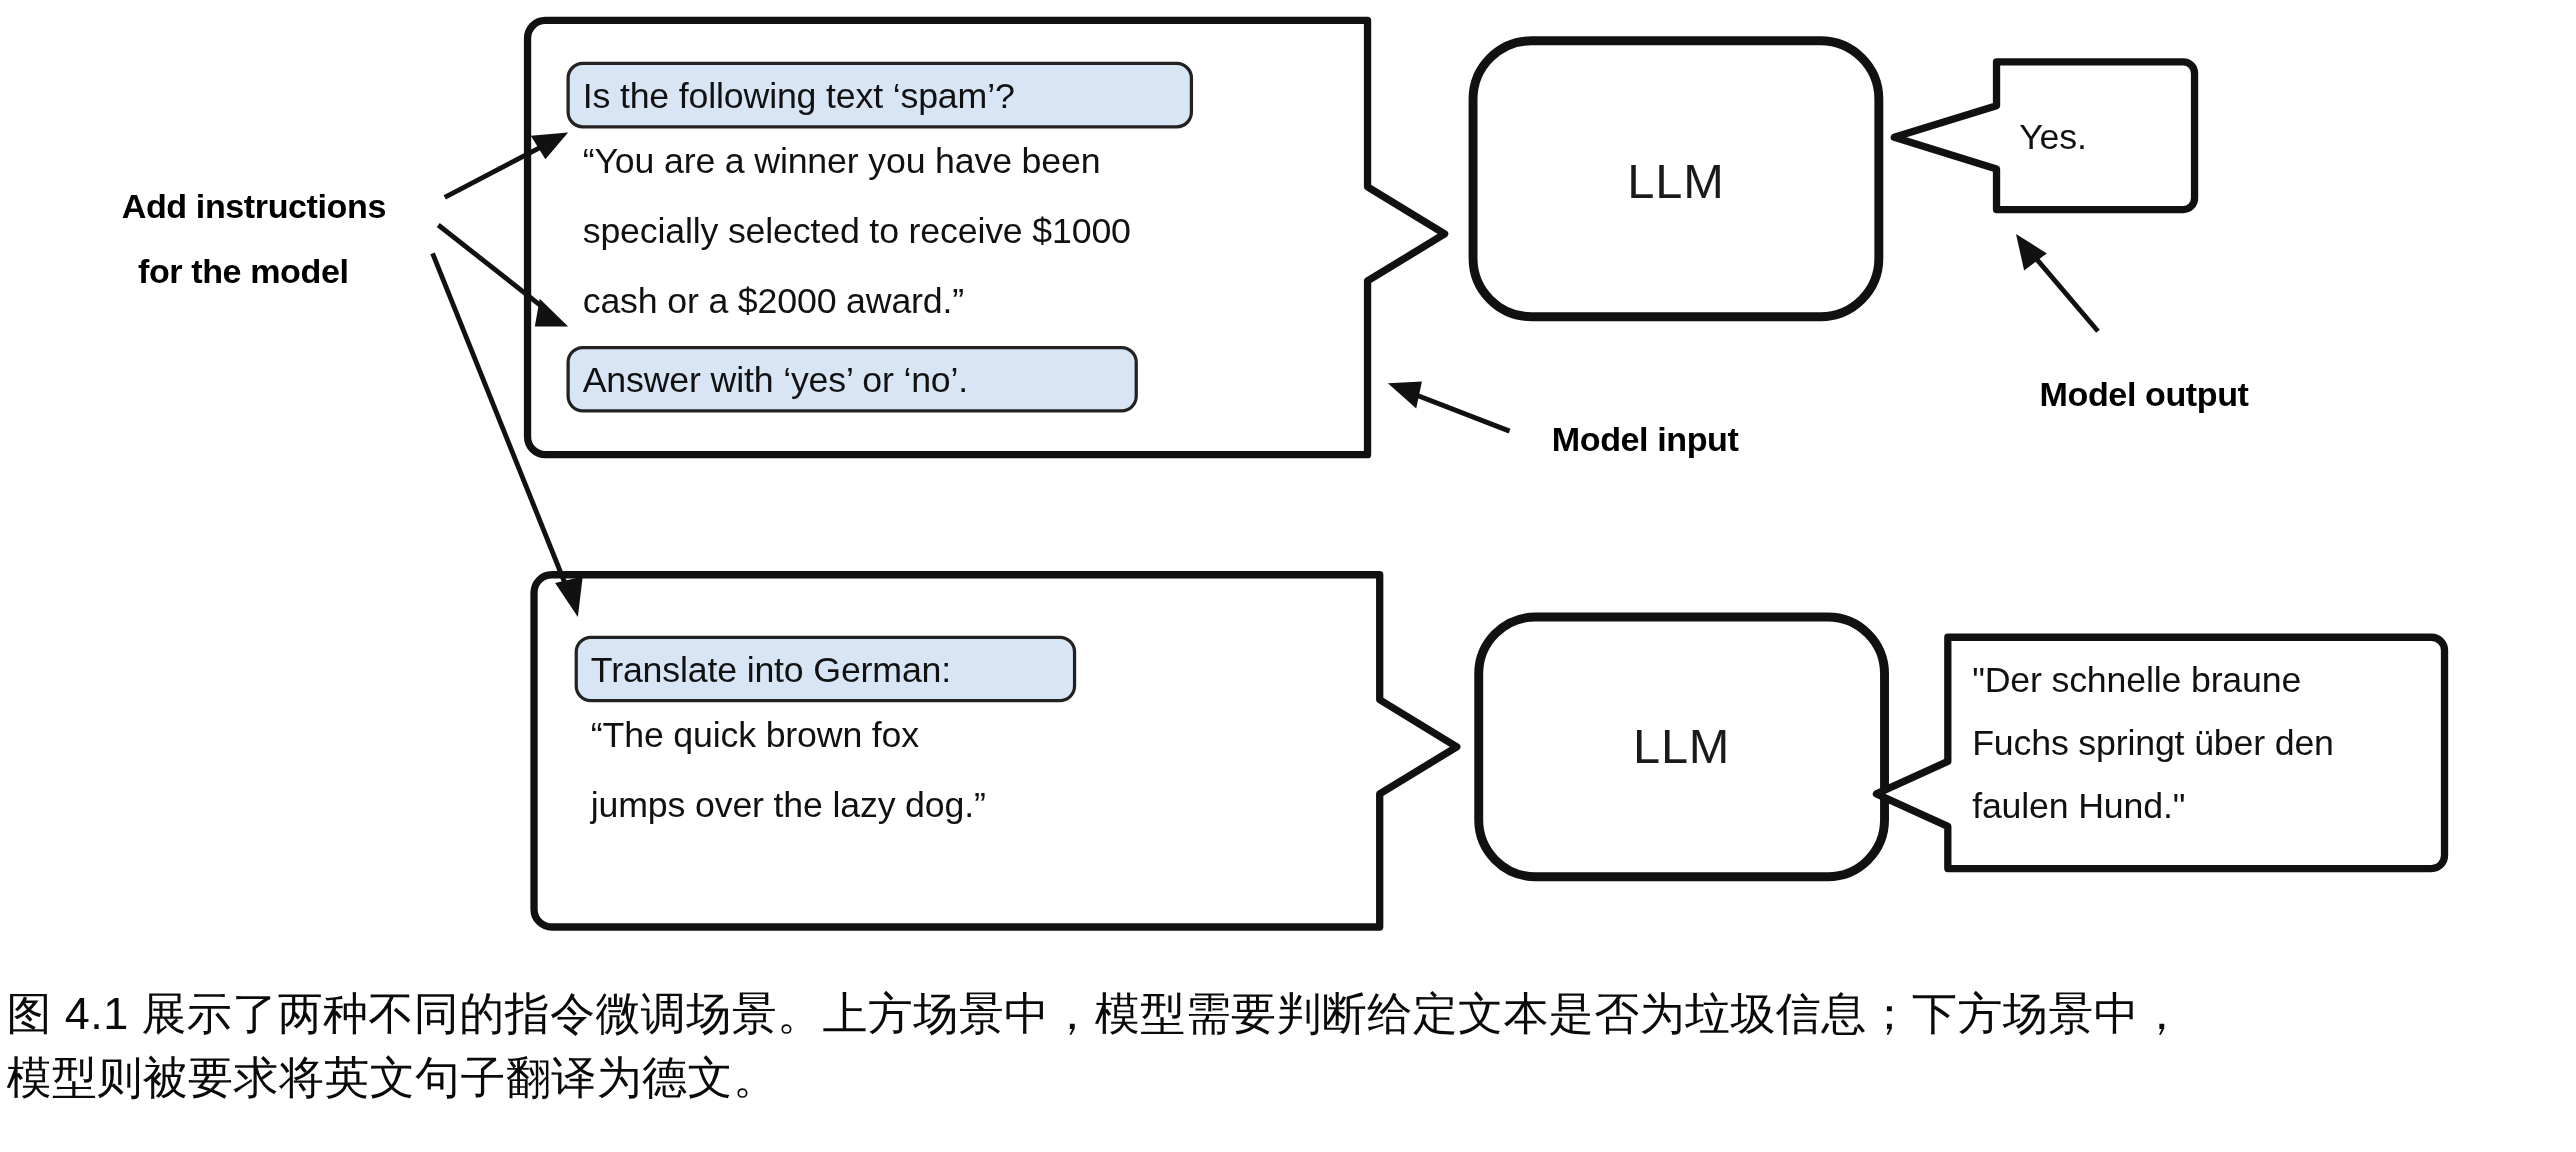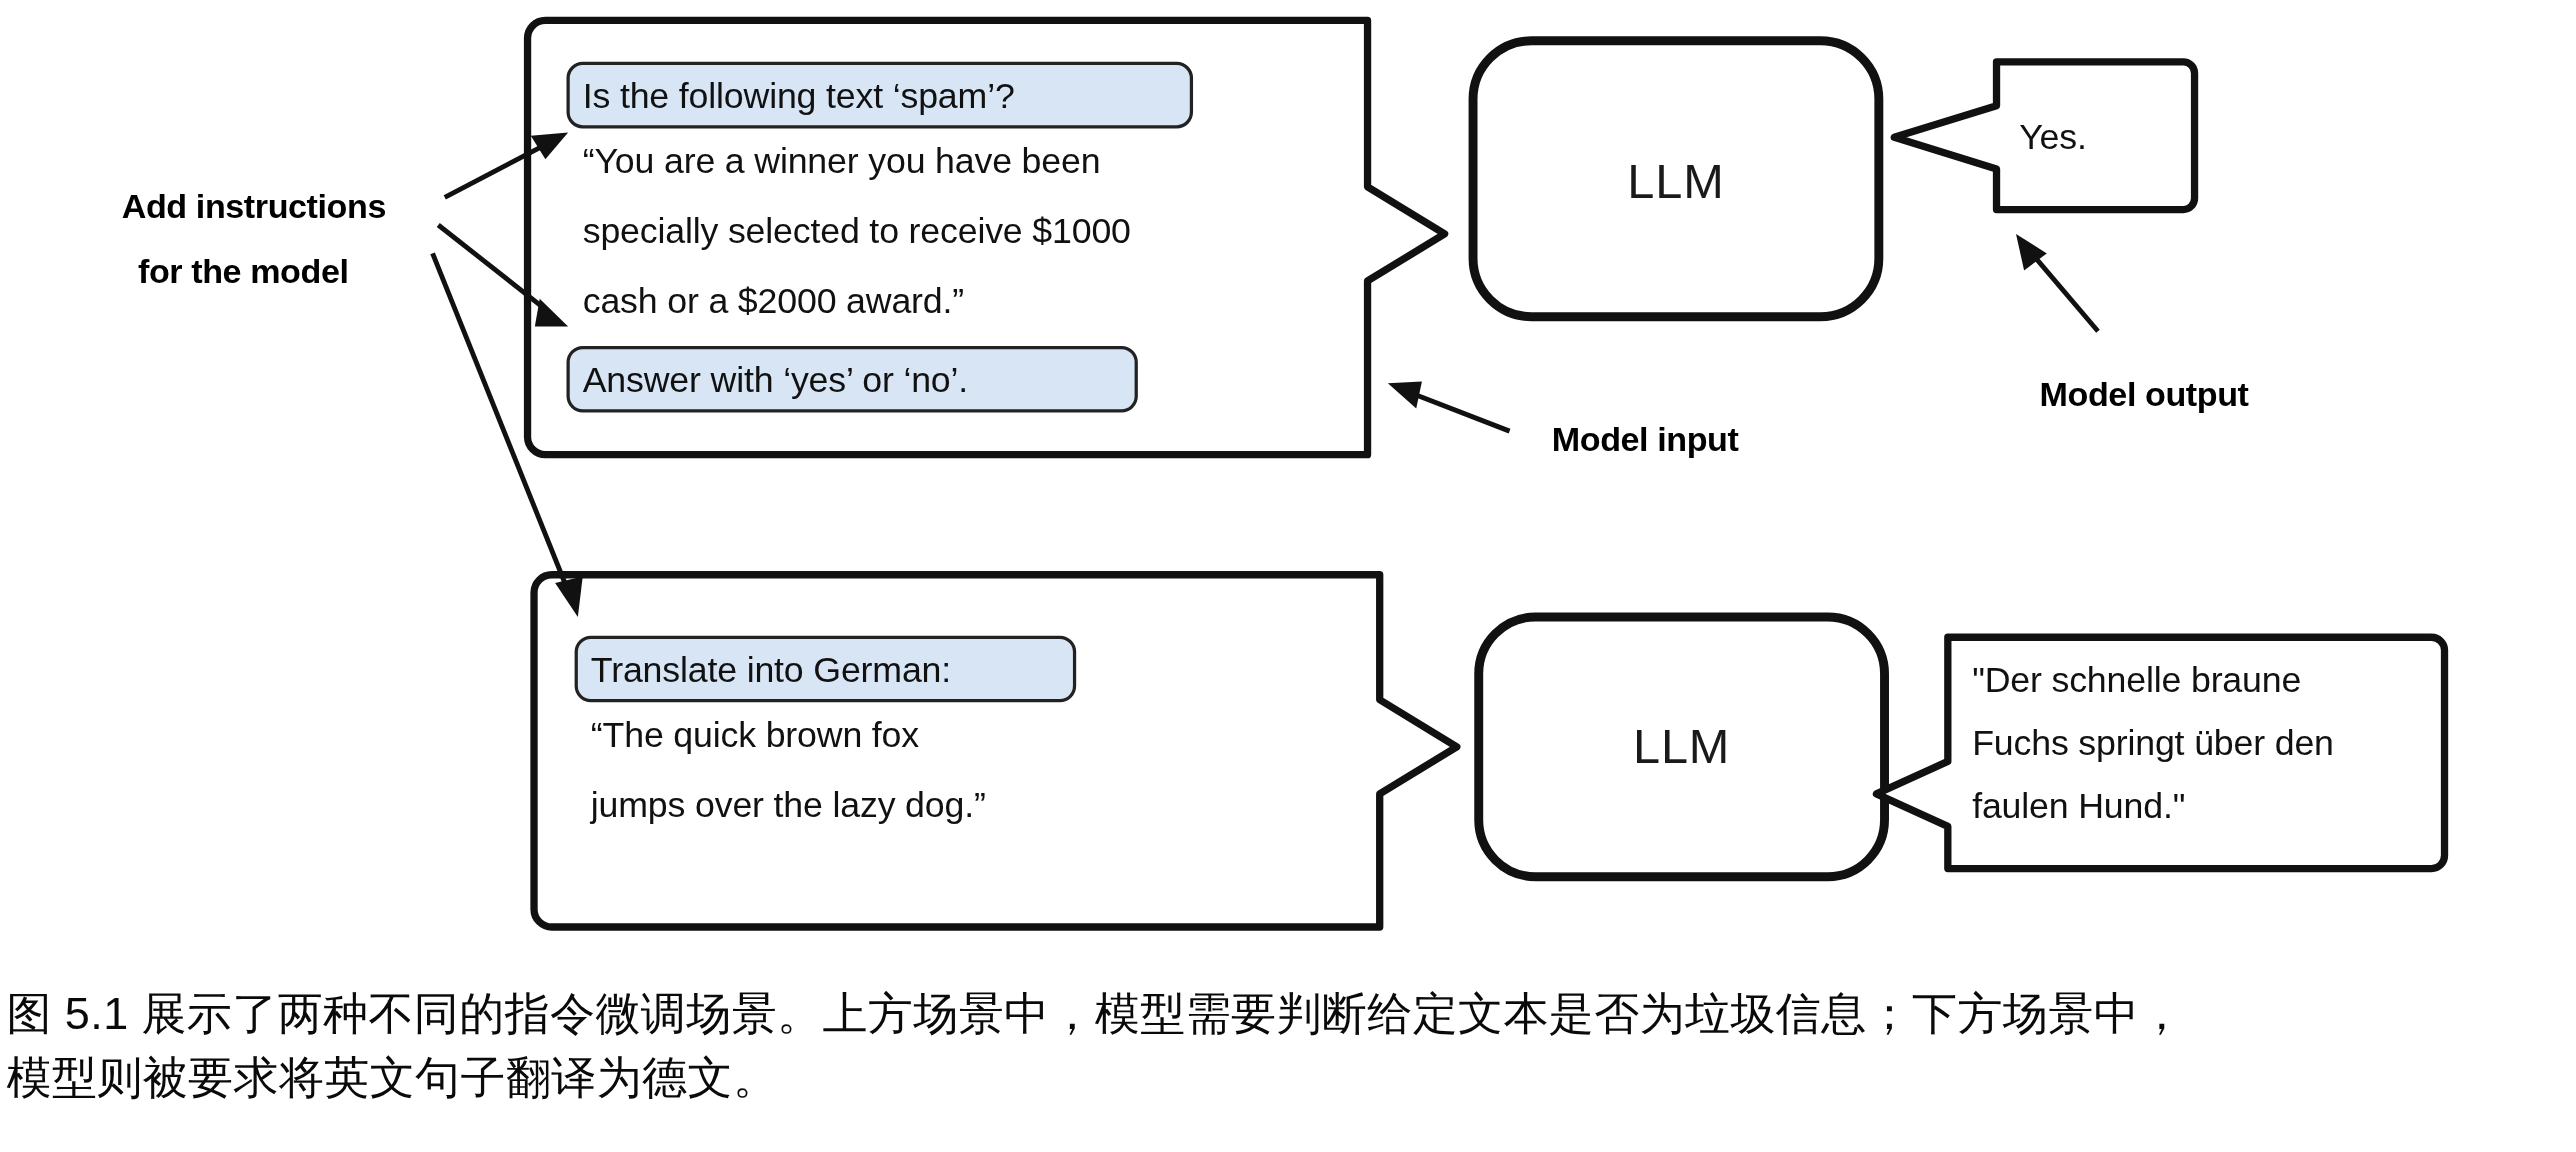--- a/index.html
+++ b/index.html
@@ -140,15 +140,15 @@
   </g>
 
   <text class="diag-text annot-text" x="2513" y="500">Model output</text>
   <g>
     <line class="arrow-line" x1="2585" y1="408" x2="2500" y2="308"></line>
     <polygon fill="#111111" points="2484,288 2494,333 2522,312"></polygon>
   </g>
 
 </svg>
 
-<div id="caption">图 5.1 展示了两种不同的指令微调场景。上方场景中，模型需要判断给定文本是否为垃圾信息；下方场景中，
+<div id="caption">图 4.1 展示了两种不同的指令微调场景。上方场景中，模型需要判断给定文本是否为垃圾信息；下方场景中，
 模型则被要求将英文句子翻译为德文。</div>
 
 
 </body></html>

